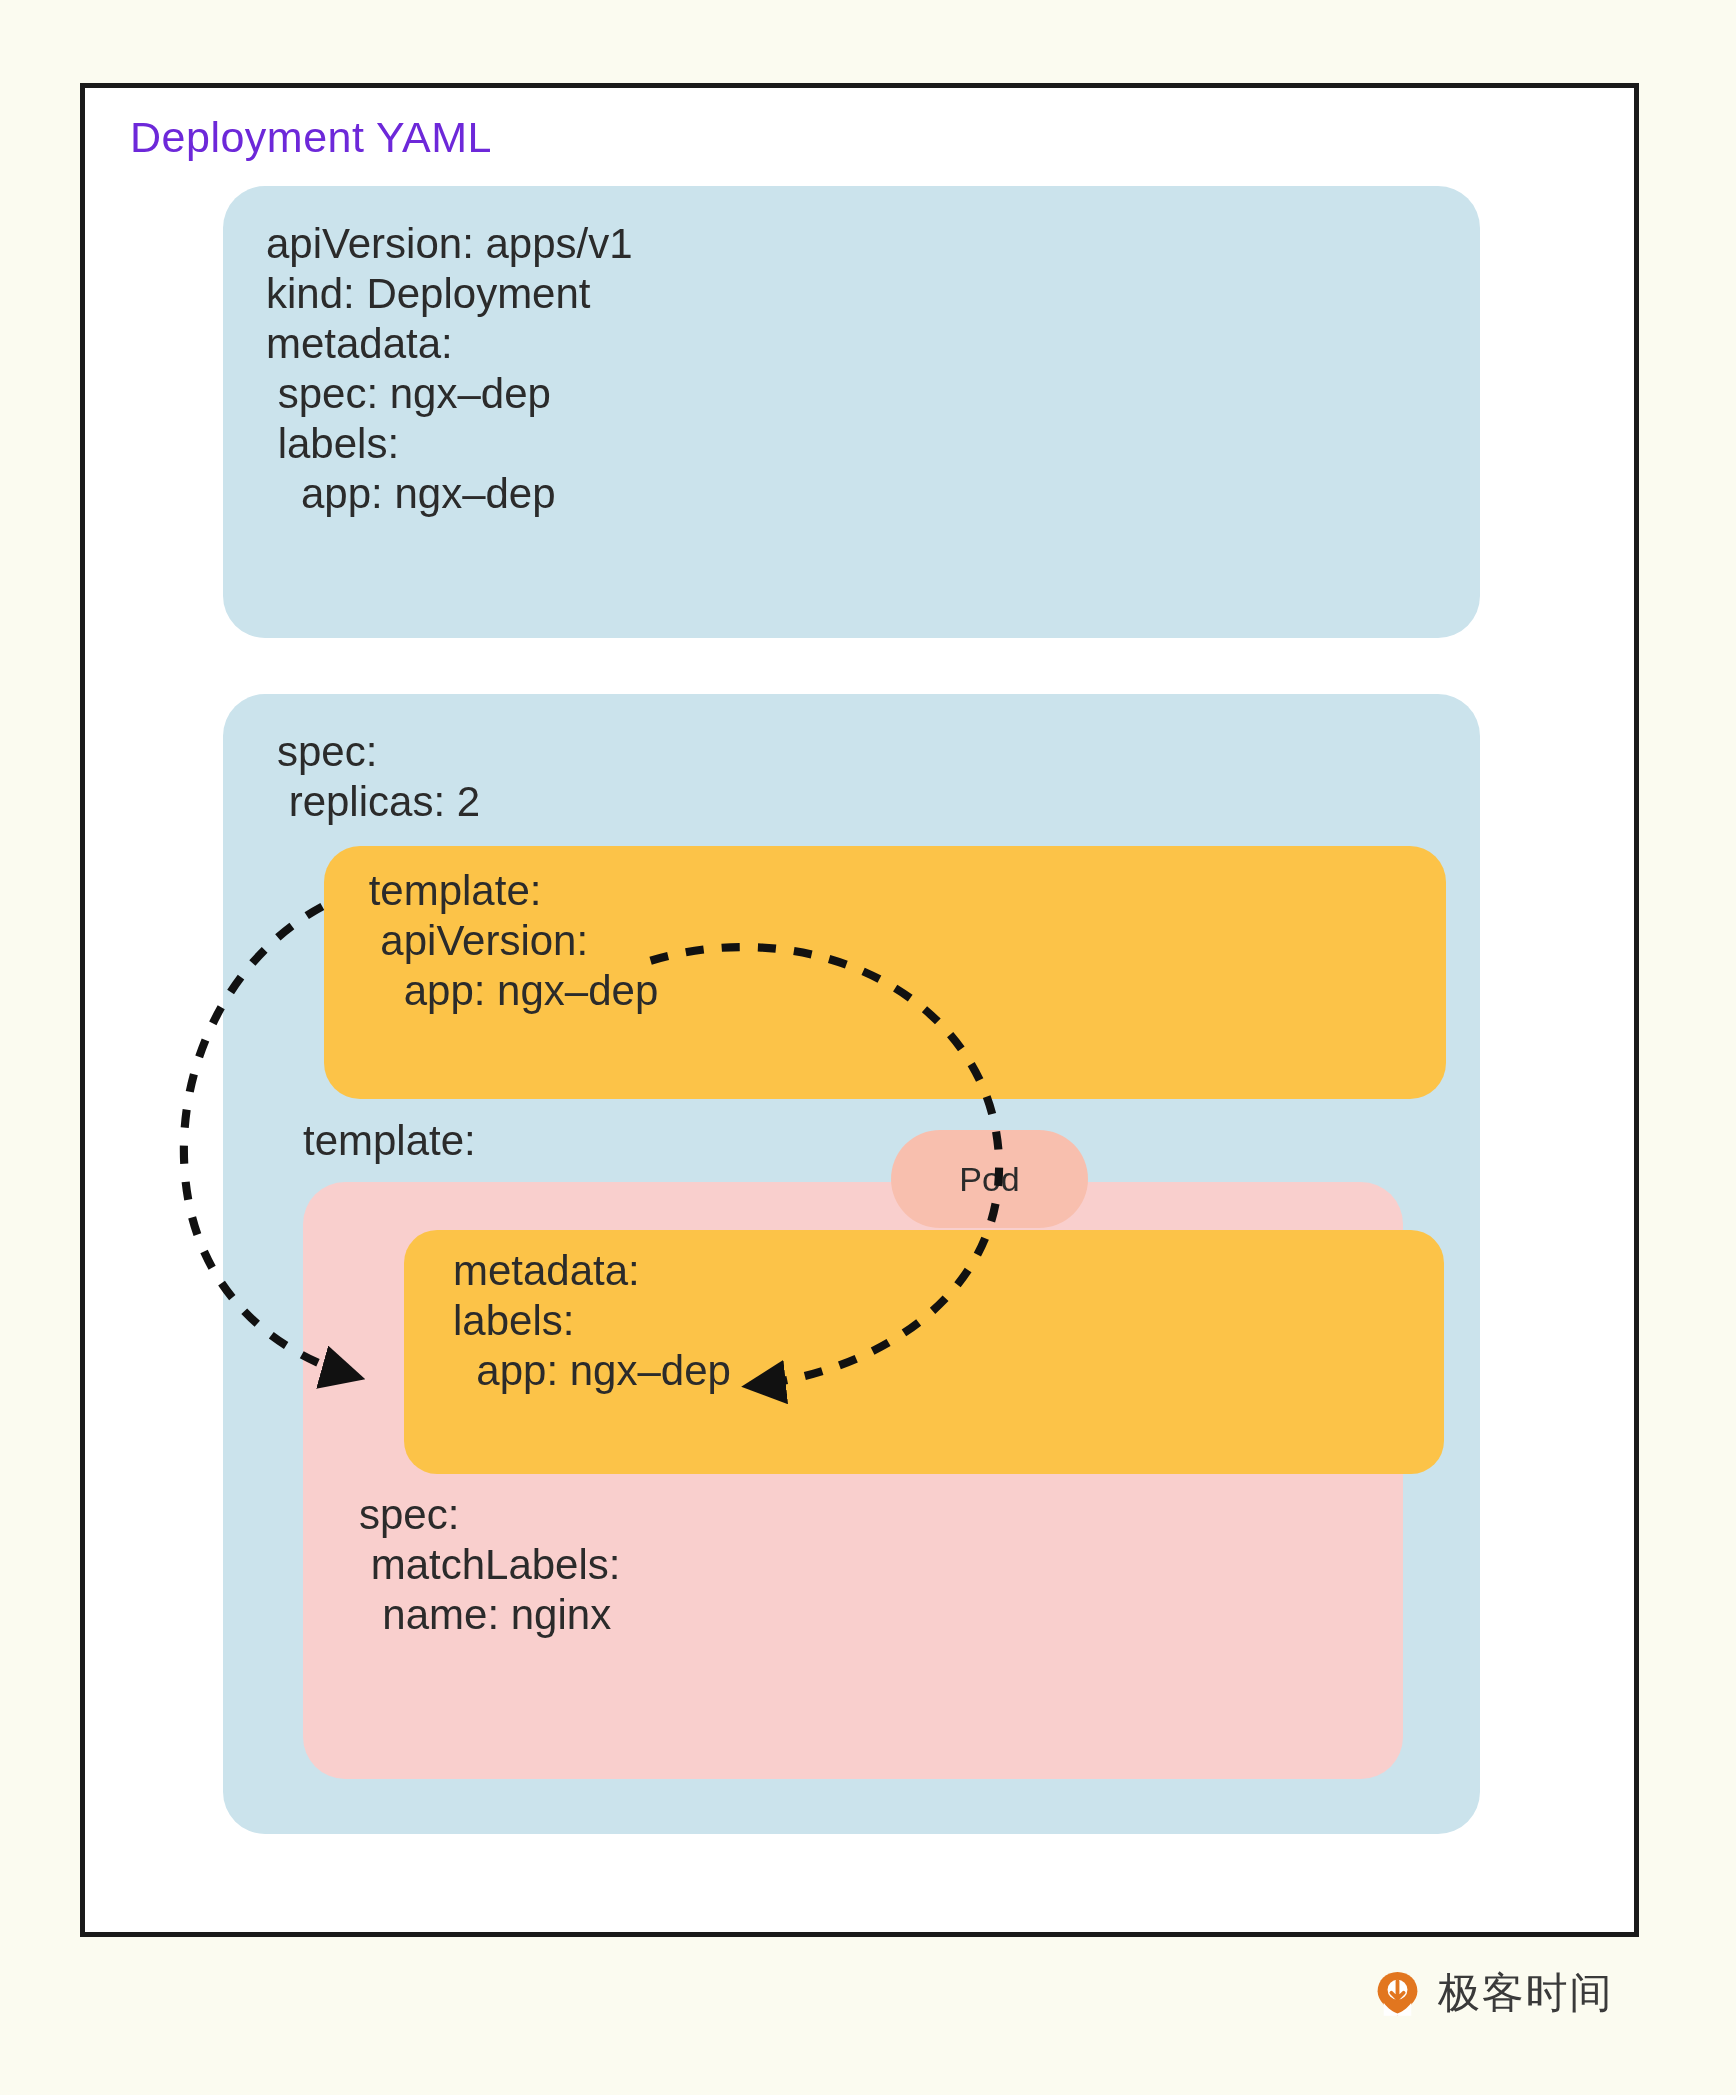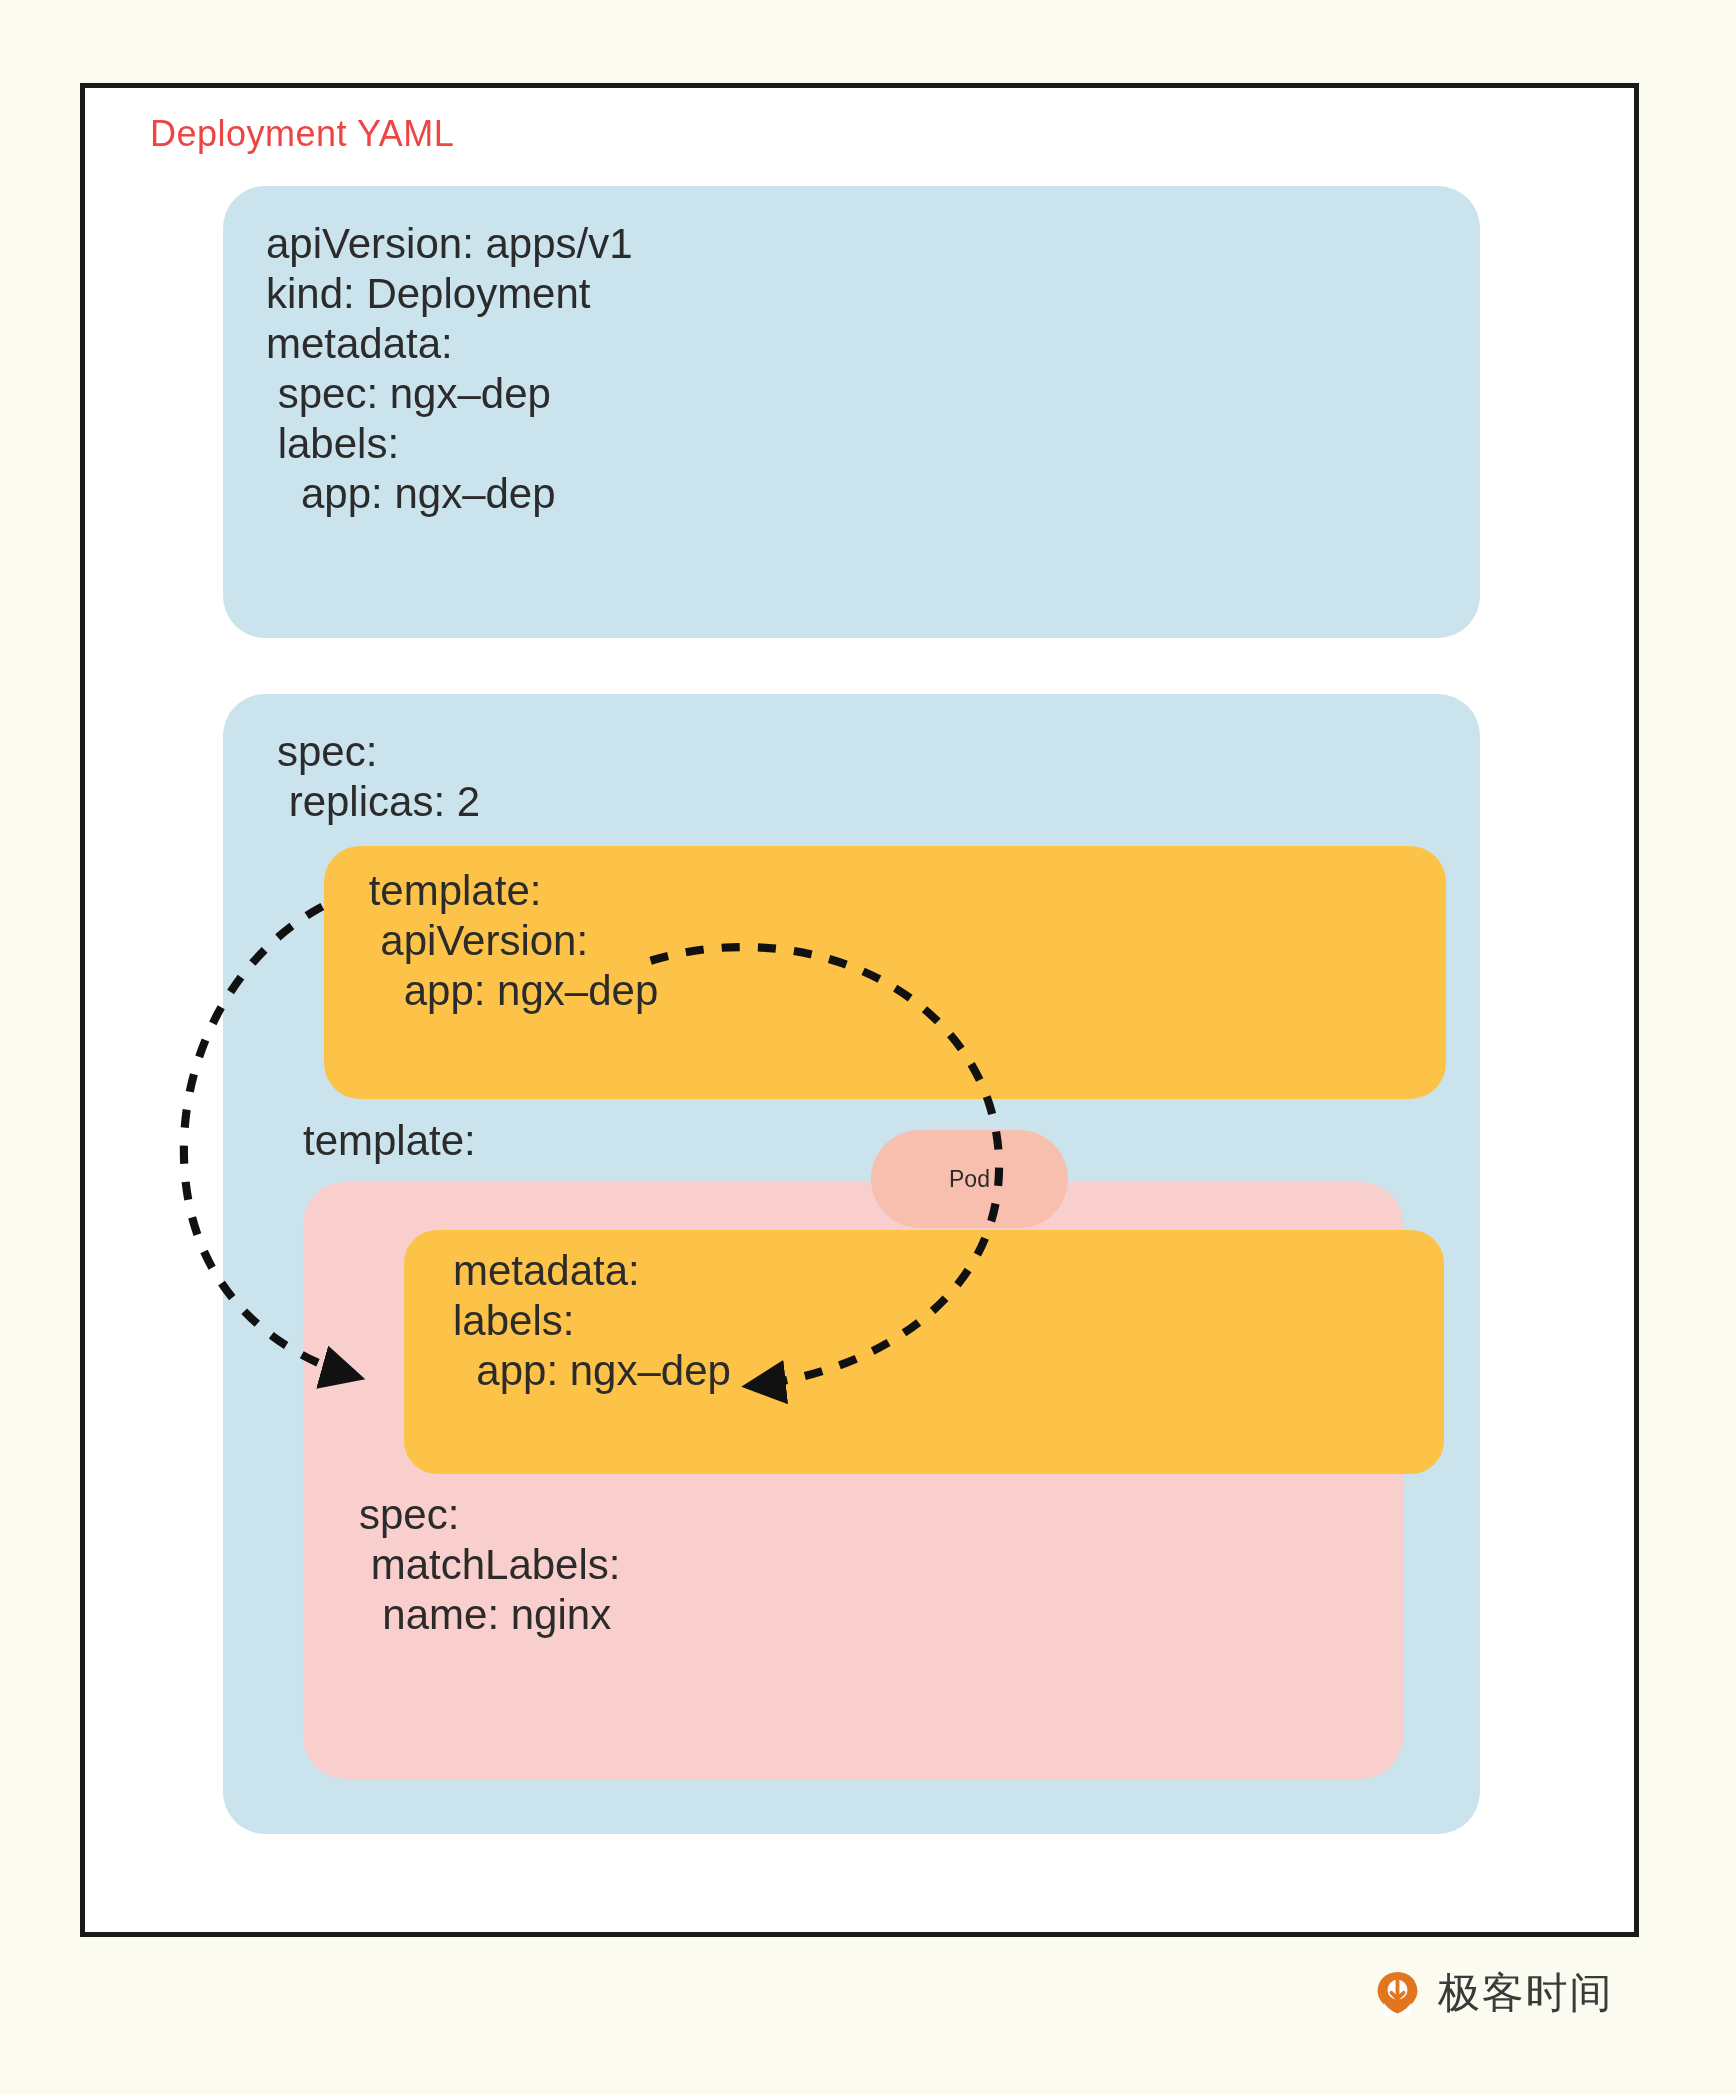--- a/index.html
+++ b/index.html
@@ -24,25 +24,24 @@
     height: 1854px;
     background: #ffffff;
     border: 5.4px solid #1a1a1a;
     box-sizing: border-box;
   }
 
   #page-title {
     position: absolute;
     left: 45px;
     top: 25px;
-    font-size: 36px;
-    color: #ef4444;
+    font-size: 43px;
+    color: #6d28d9;
     letter-spacing: 0.5px;
     white-space: nowrap;
-    margin-left: 20px;
   }
 
   
   .yaml-line {
     font-size: 42px;
     color: #2b2b2b;
     line-height: 1.19;
     white-space: pre;
   }
   .yaml-line b {
@@ -113,30 +112,30 @@
     top: 488px;
     width: 1100px;
     height: 597px;
     background: #f9cfcd;
     border-radius: 42px;
   }
 
   
   #pod-pill {
     position: absolute;
-    left: 648px;
+    left: 668px;
     top: 436px;
     width: 197px;
     height: 98px;
     background: #f8bfae;
     border-radius: 49px;
     display: flex;
     align-items: center;
     justify-content: center;
-    font-size: 23px;
+    font-size: 34px;
     color: #2b2b2b;
     text-align: right;
   }
 
   
   #pod-meta-box {
     left: 181px;
     top: 536px;
     width: 1040px;
     height: 244px;

